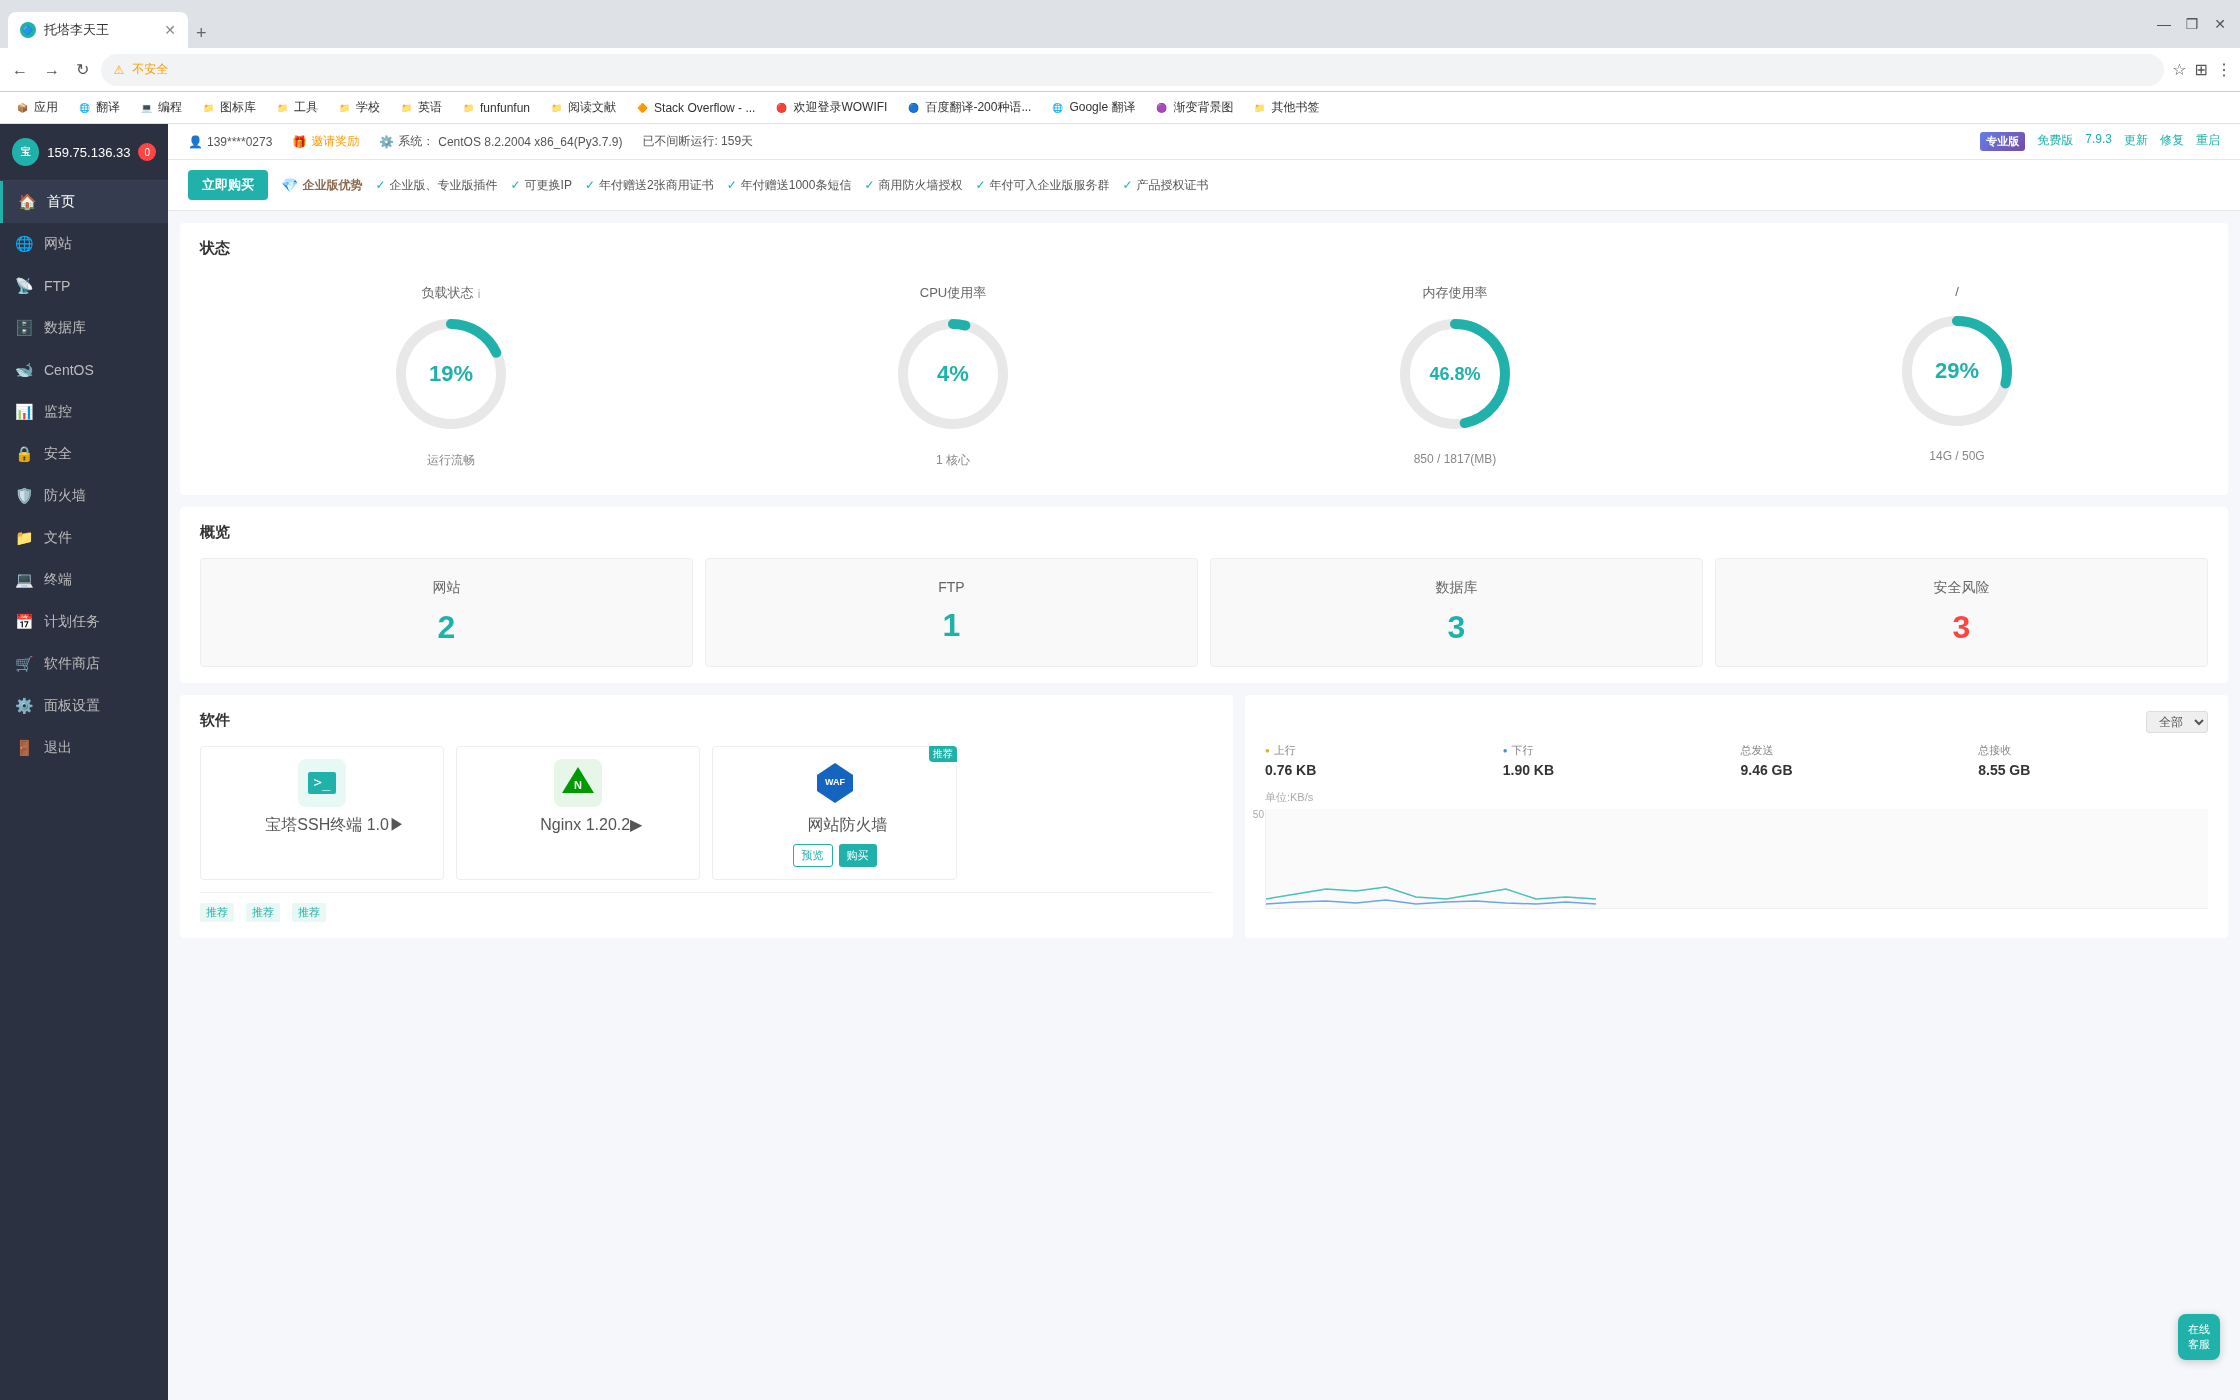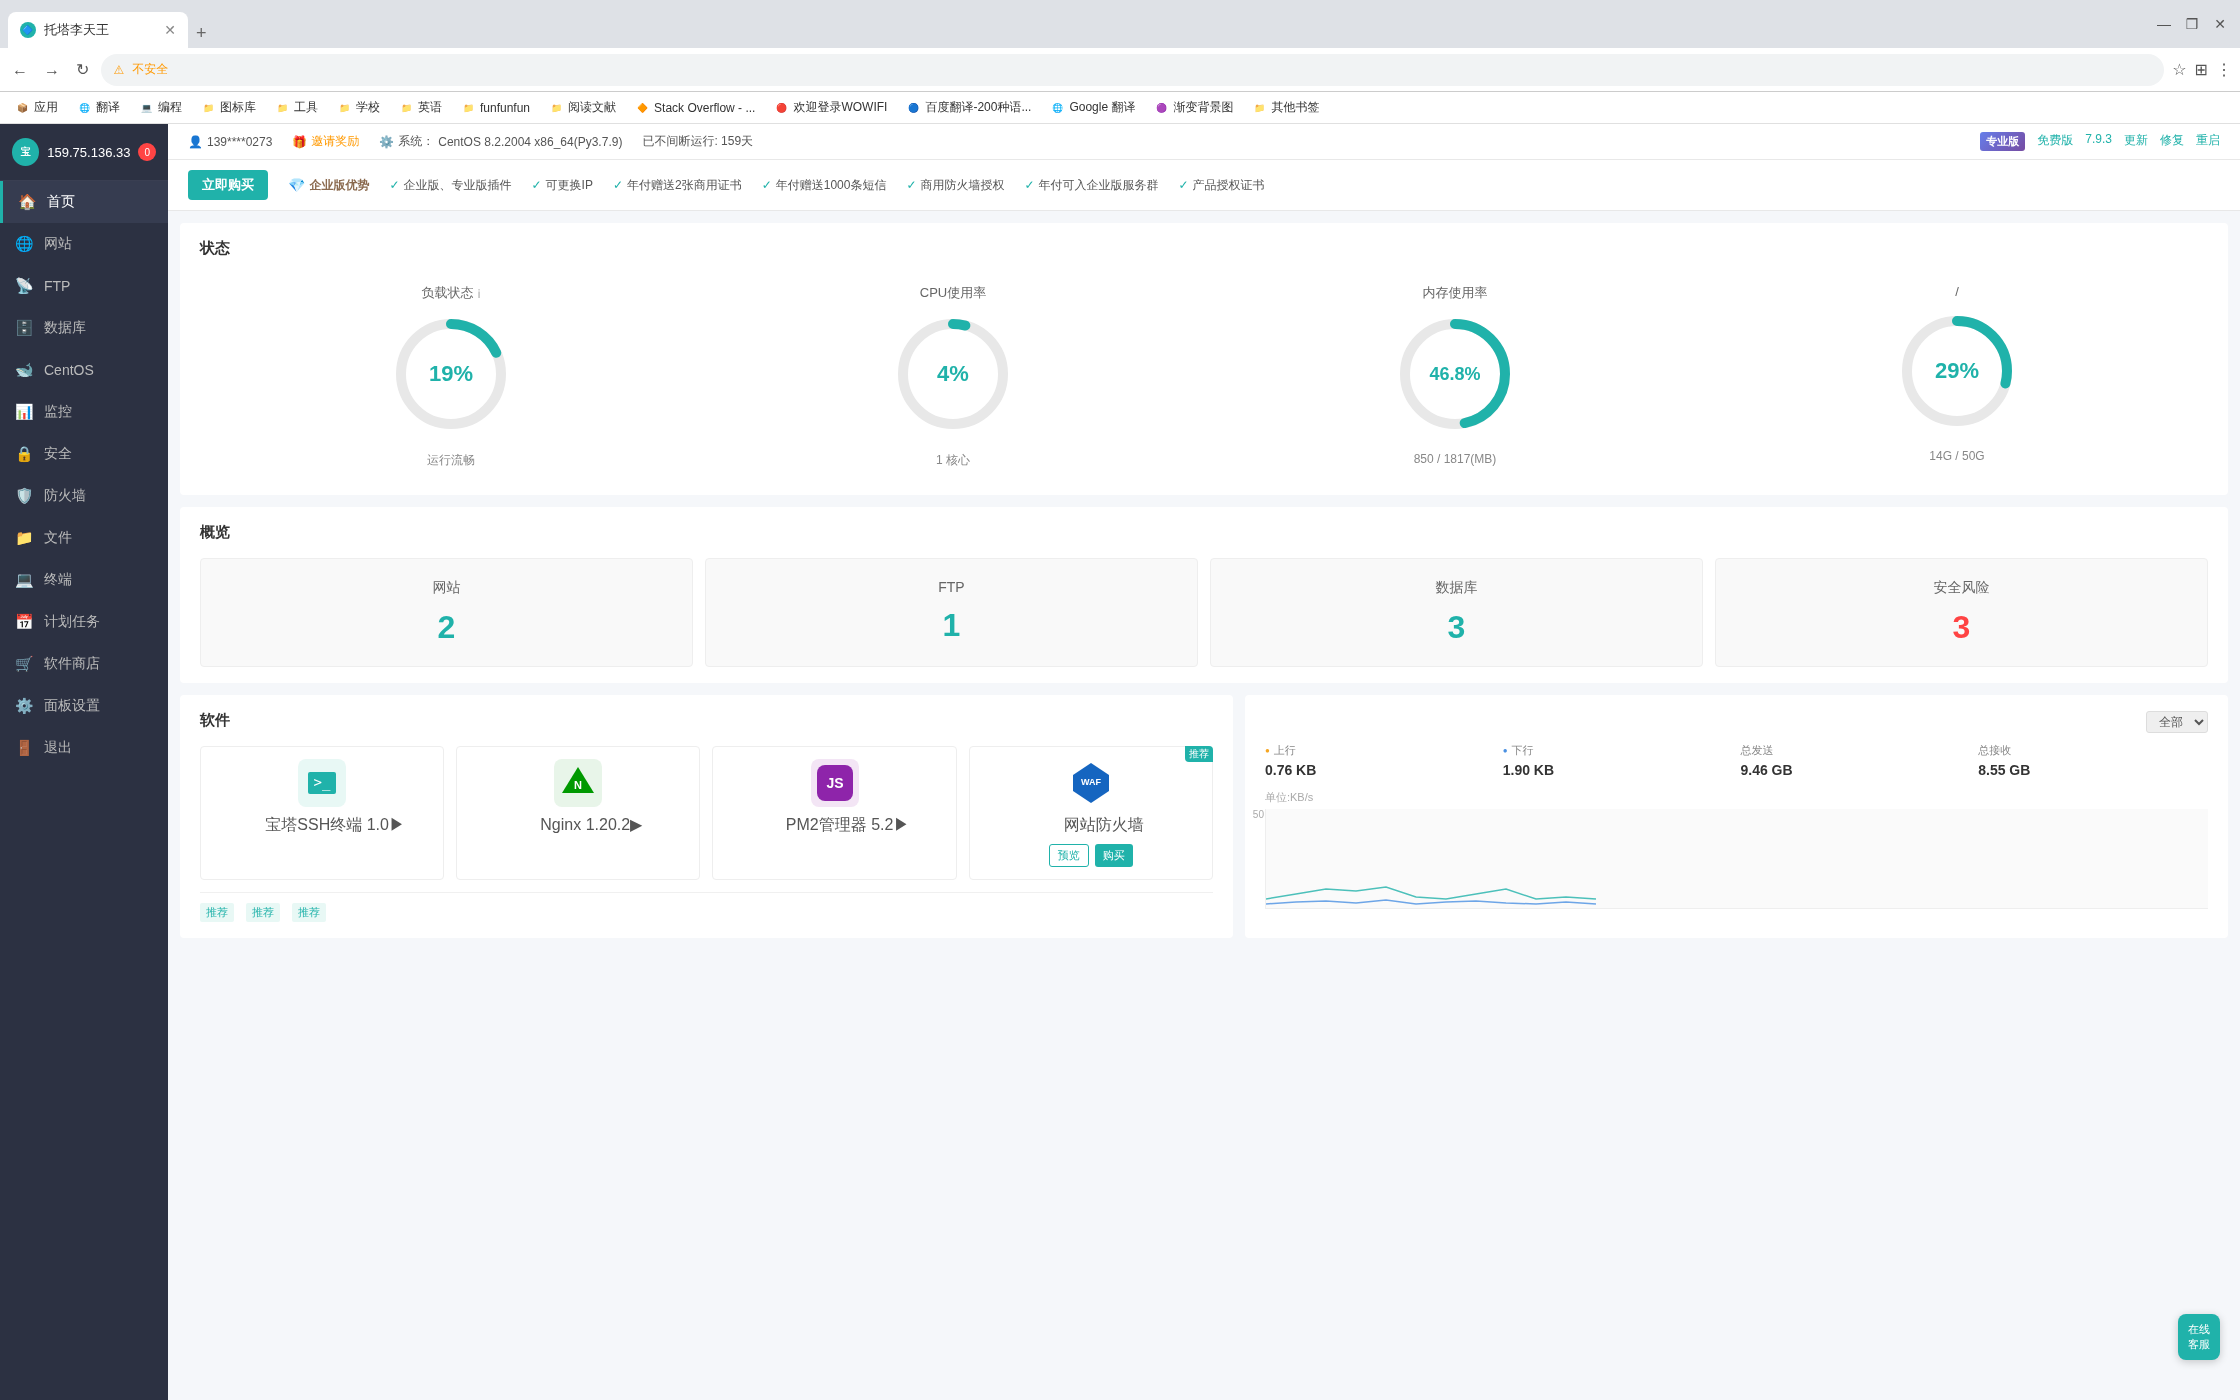--- a/index.html
+++ b/index.html
@@ -46,21 +46,21 @@
     
     .content { flex: 1; overflow-y: auto; background: #f5f7fa; }
 
     
     .top-info-bar { background: #fff; padding: 8px 20px; display: flex; align-items: center; gap: 20px; border-bottom: 1px solid #e8e8e8; font-size: 12px; color: #555; }
     .top-info-item { display: flex; align-items: center; gap: 4px; }
     .pro-badge { background: linear-gradient(135deg, #667eea, #764ba2); color: white; padding: 2px 6px; border-radius: 3px; font-size: 11px; font-weight: bold; }
     .top-actions { margin-left: auto; display: flex; gap: 12px; color: #20b2aa; cursor: pointer; font-size: 12px; }
 
     
-    .upgrade-banner { background: #fff; padding: 10px 20px; display: flex; align-items: center; gap: 20px; border-bottom: 1px solid #e8e8e8; flex-wrap: wrap; }
+    .upgrade-banner { background: #fff; padding: 10px 20px; display: flex; align-items: center; gap: 13px; border-bottom: 1px solid #e8e8e8; flex-wrap: wrap; }
     .buy-btn { background: #20b2aa; color: white; border: none; border-radius: 4px; padding: 6px 14px; font-size: 13px; cursor: pointer; font-weight: bold; white-space: nowrap; }
     .enterprise-tag { display: flex; align-items: center; gap: 4px; color: #8b6a4f; font-weight: bold; font-size: 12px; }
     .diamond-icon { color: #9c6baf; font-size: 14px; }
     .check-item { display: flex; align-items: center; gap: 4px; font-size: 12px; color: #555; white-space: nowrap; }
     .check-icon { color: #20b2aa; }
 
     
     .section { background: #fff; margin: 12px; border-radius: 4px; padding: 16px 20px; }
     .section-title { font-size: 15px; color: #333; font-weight: bold; margin-bottom: 16px; }
 
@@ -454,29 +454,20 @@
           <div class="software-item">
             <div class="software-icon software-icon-nginx">
               <svg width="40" height="40" viewBox="0 0 40 40">
                 <polygon points="20,4 36,30 4,30" fill="#009900"></polygon>
                 <text x="20" y="26" text-anchor="middle" fill="white" font-size="11" font-weight="bold">N</text>
               </svg>
             </div>
             <div class="software-name">Nginx 1.20.2▶</div>
           </div>
 
-          <div class="software-item">
-            <div class="software-icon software-icon-node">
-              <svg width="40" height="40" viewBox="0 0 40 40">
-                <rect x="2" y="2" width="36" height="36" rx="8" fill="#8e24aa"></rect>
-                <text x="20" y="25" text-anchor="middle" fill="white" font-size="14" font-weight="bold">JS</text>
-              </svg>
-            </div>
-            <div class="software-name">PM2管理器 5.2▶</div>
-          </div>
 
           <div class="software-item">
             <div class="software-badge">推荐</div>
             <div class="software-icon">
               <svg width="44" height="44" viewBox="0 0 44 44">
                 <polygon points="22,2 40,14 40,30 22,42 4,30 4,14" fill="#1565c0"></polygon>
                 <text x="22" y="24" text-anchor="middle" fill="white" font-size="9" font-weight="bold">WAF</text>
               </svg>
             </div>
             <div class="software-name">网站防火墙</div>

